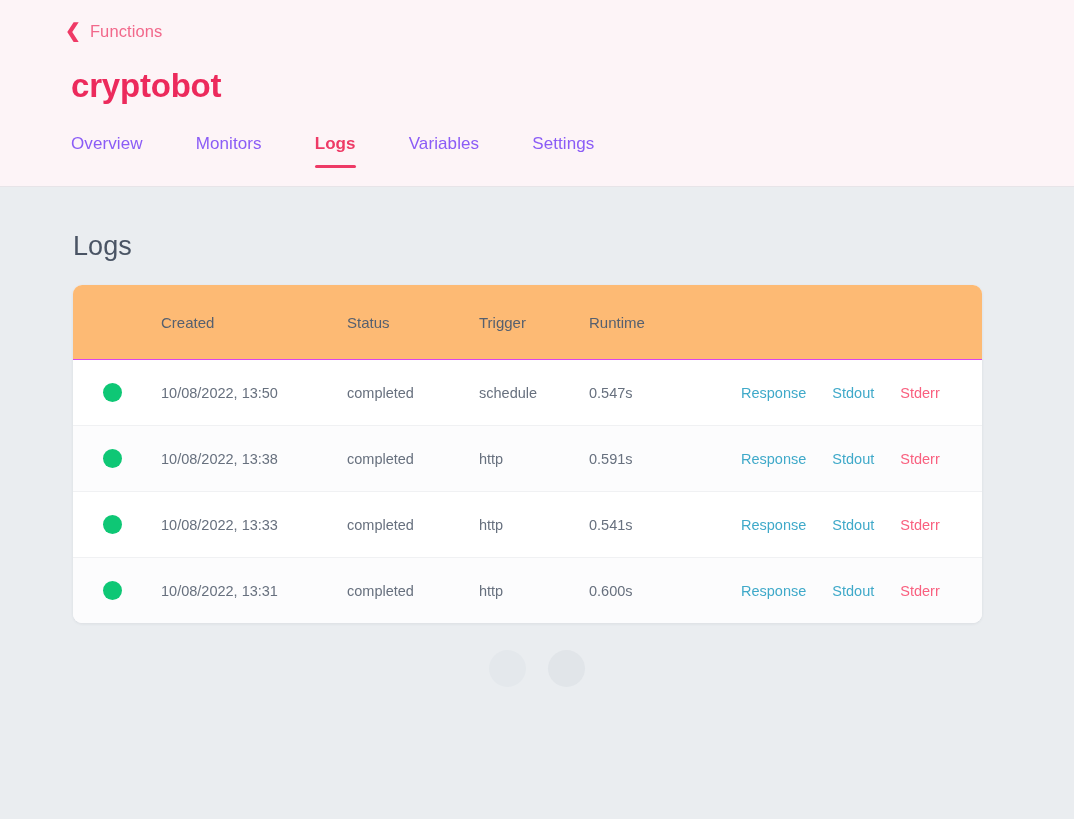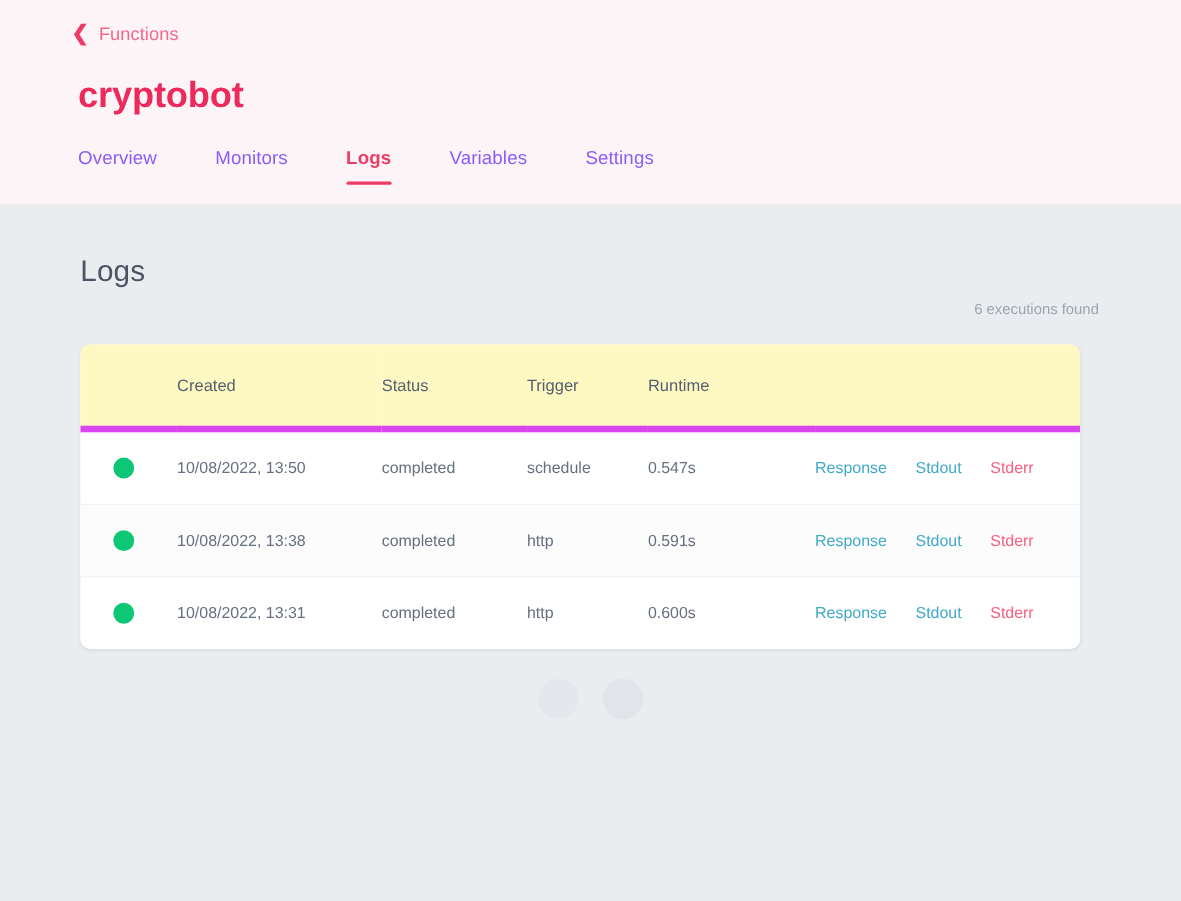--- a/index.html
+++ b/index.html
@@ -132,22 +132,22 @@
     border-collapse: collapse;
     table-layout: fixed;
   }
 
   .log-table th {
     text-align: left;
     font-size: 15px;
     font-weight: normal;
     color: #56606f;
     padding: 29px 0 28px 0;
-    background: #fef9c3;
-    border-bottom: 6px solid #d946ef;
+    background: #fdba74;
+    border-bottom: 1px solid #d946ef;
   }
 
   .log-table td {
     font-size: 14.5px;
     color: #67707e;
     padding: 23px 0;
     border-bottom: 1px solid #f0f1f3;
     vertical-align: middle;
   }
 
@@ -242,23 +242,20 @@
     <div class="tab"><span>Variables</span></div>
     <div class="tab"><span>Settings</span></div>
   </nav>
 
 </div>
 
 <div class="content">
 
   <h2 class="section-title">Logs</h2>
 
-  <div class="count-row">
-    <span class="count-text">6 executions found</span>
-  </div>
 
   <div class="table-card">
     <table class="log-table">
       <colgroup>
         <col class="col-dot">
         <col class="col-created">
         <col class="col-status">
         <col class="col-trigger">
         <col class="col-runtime">
         <col class="col-actions">
@@ -303,32 +300,48 @@
                 <span class="link link-response">Response</span>
                 <span class="link link-stdout">Stdout</span>
                 <span class="link link-stderr">Stderr</span>
               </div>
             </td>
           </tr>
           <tr>
             <td>
               <span class="status-dot"></span>
             </td>
-            <td>10/08/2022, 13:31</td>
+            <td>10/08/2022, 13:33</td>
             <td>completed</td>
             <td>http</td>
-            <td>0.600s</td>
+            <td>0.541s</td>
             <td>
               <div class="actions">
                 <span class="link link-response">Response</span>
                 <span class="link link-stdout">Stdout</span>
                 <span class="link link-stderr">Stderr</span>
               </div>
             </td>
           </tr>
+          <tr>
+            <td>
+              <span class="status-dot"></span>
+            </td>
+            <td>10/08/2022, 13:31</td>
+            <td>completed</td>
+            <td>http</td>
+            <td>0.600s</td>
+            <td>
+              <div class="actions">
+                <span class="link link-response">Response</span>
+                <span class="link link-stdout">Stdout</span>
+                <span class="link link-stderr">Stderr</span>
+              </div>
+            </td>
+          </tr>
         </tbody>
     </table>
   </div>
 
   <div class="pagination">
     <button class="pager-btn pager-prev">
       
     </button>
 
     <button class="pager-btn pager-next">

